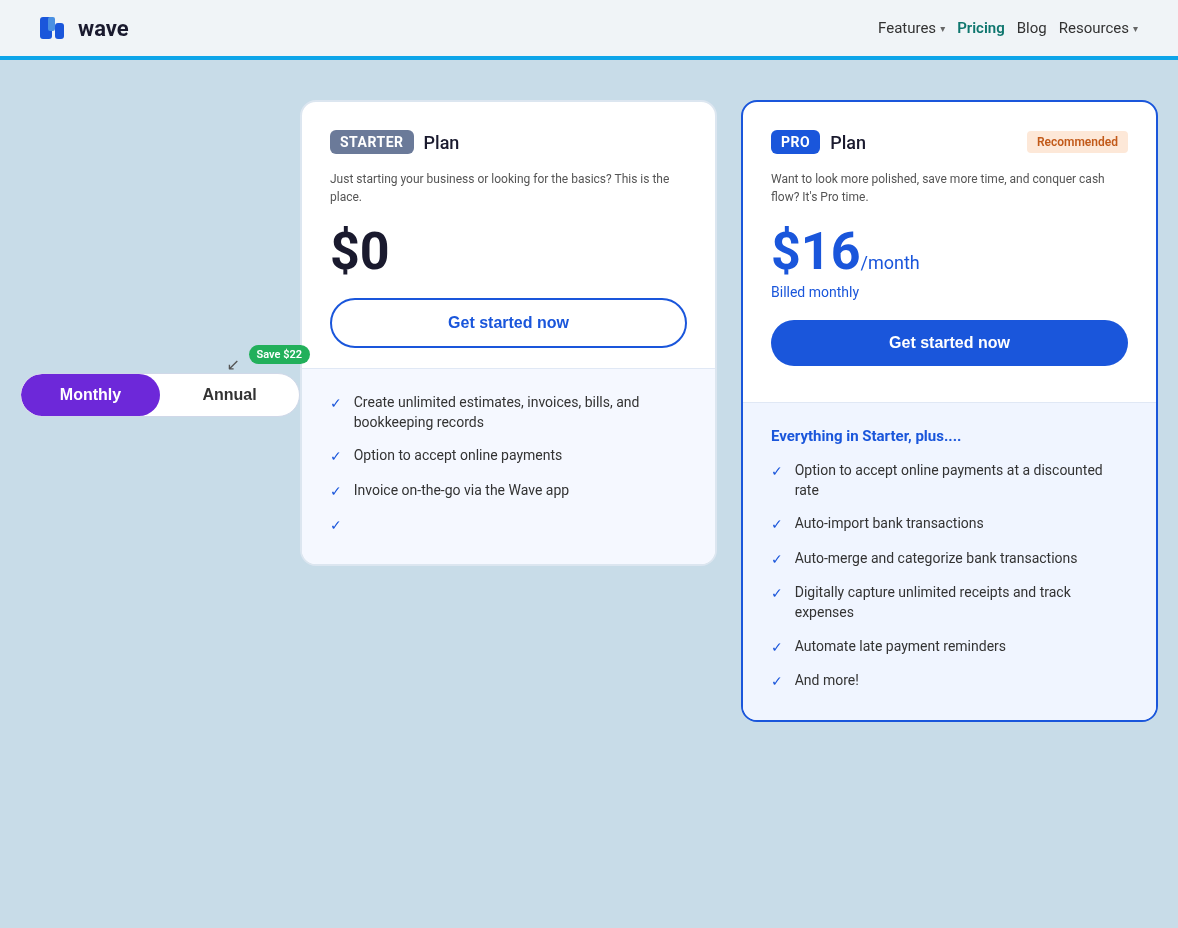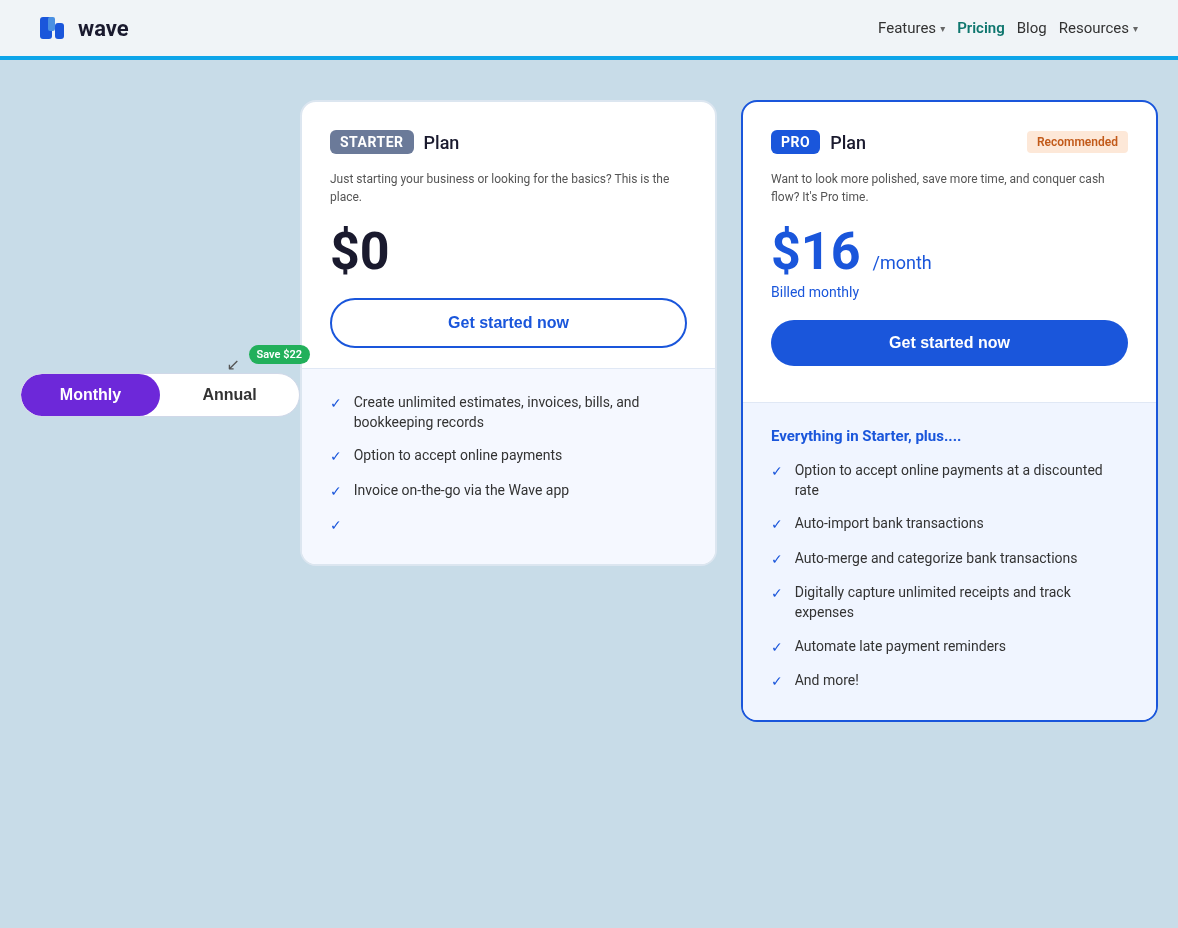--- a/index.html
+++ b/index.html
@@ -228,21 +228,20 @@
       color: #1a1a2e;
       line-height: 1;
     }
     .price-main.pro-price {
       color: #1a56db;
     }
     .price-per {
       font-size: 18px;
       font-weight: 400;
       color: #1a56db;
-      margin-left: 12px;
     }
     .price-billing {
       font-size: 14px;
       color: #1a56db;
       margin-top: 6px;
     }
 
     
     .btn-starter {
       display: block;

